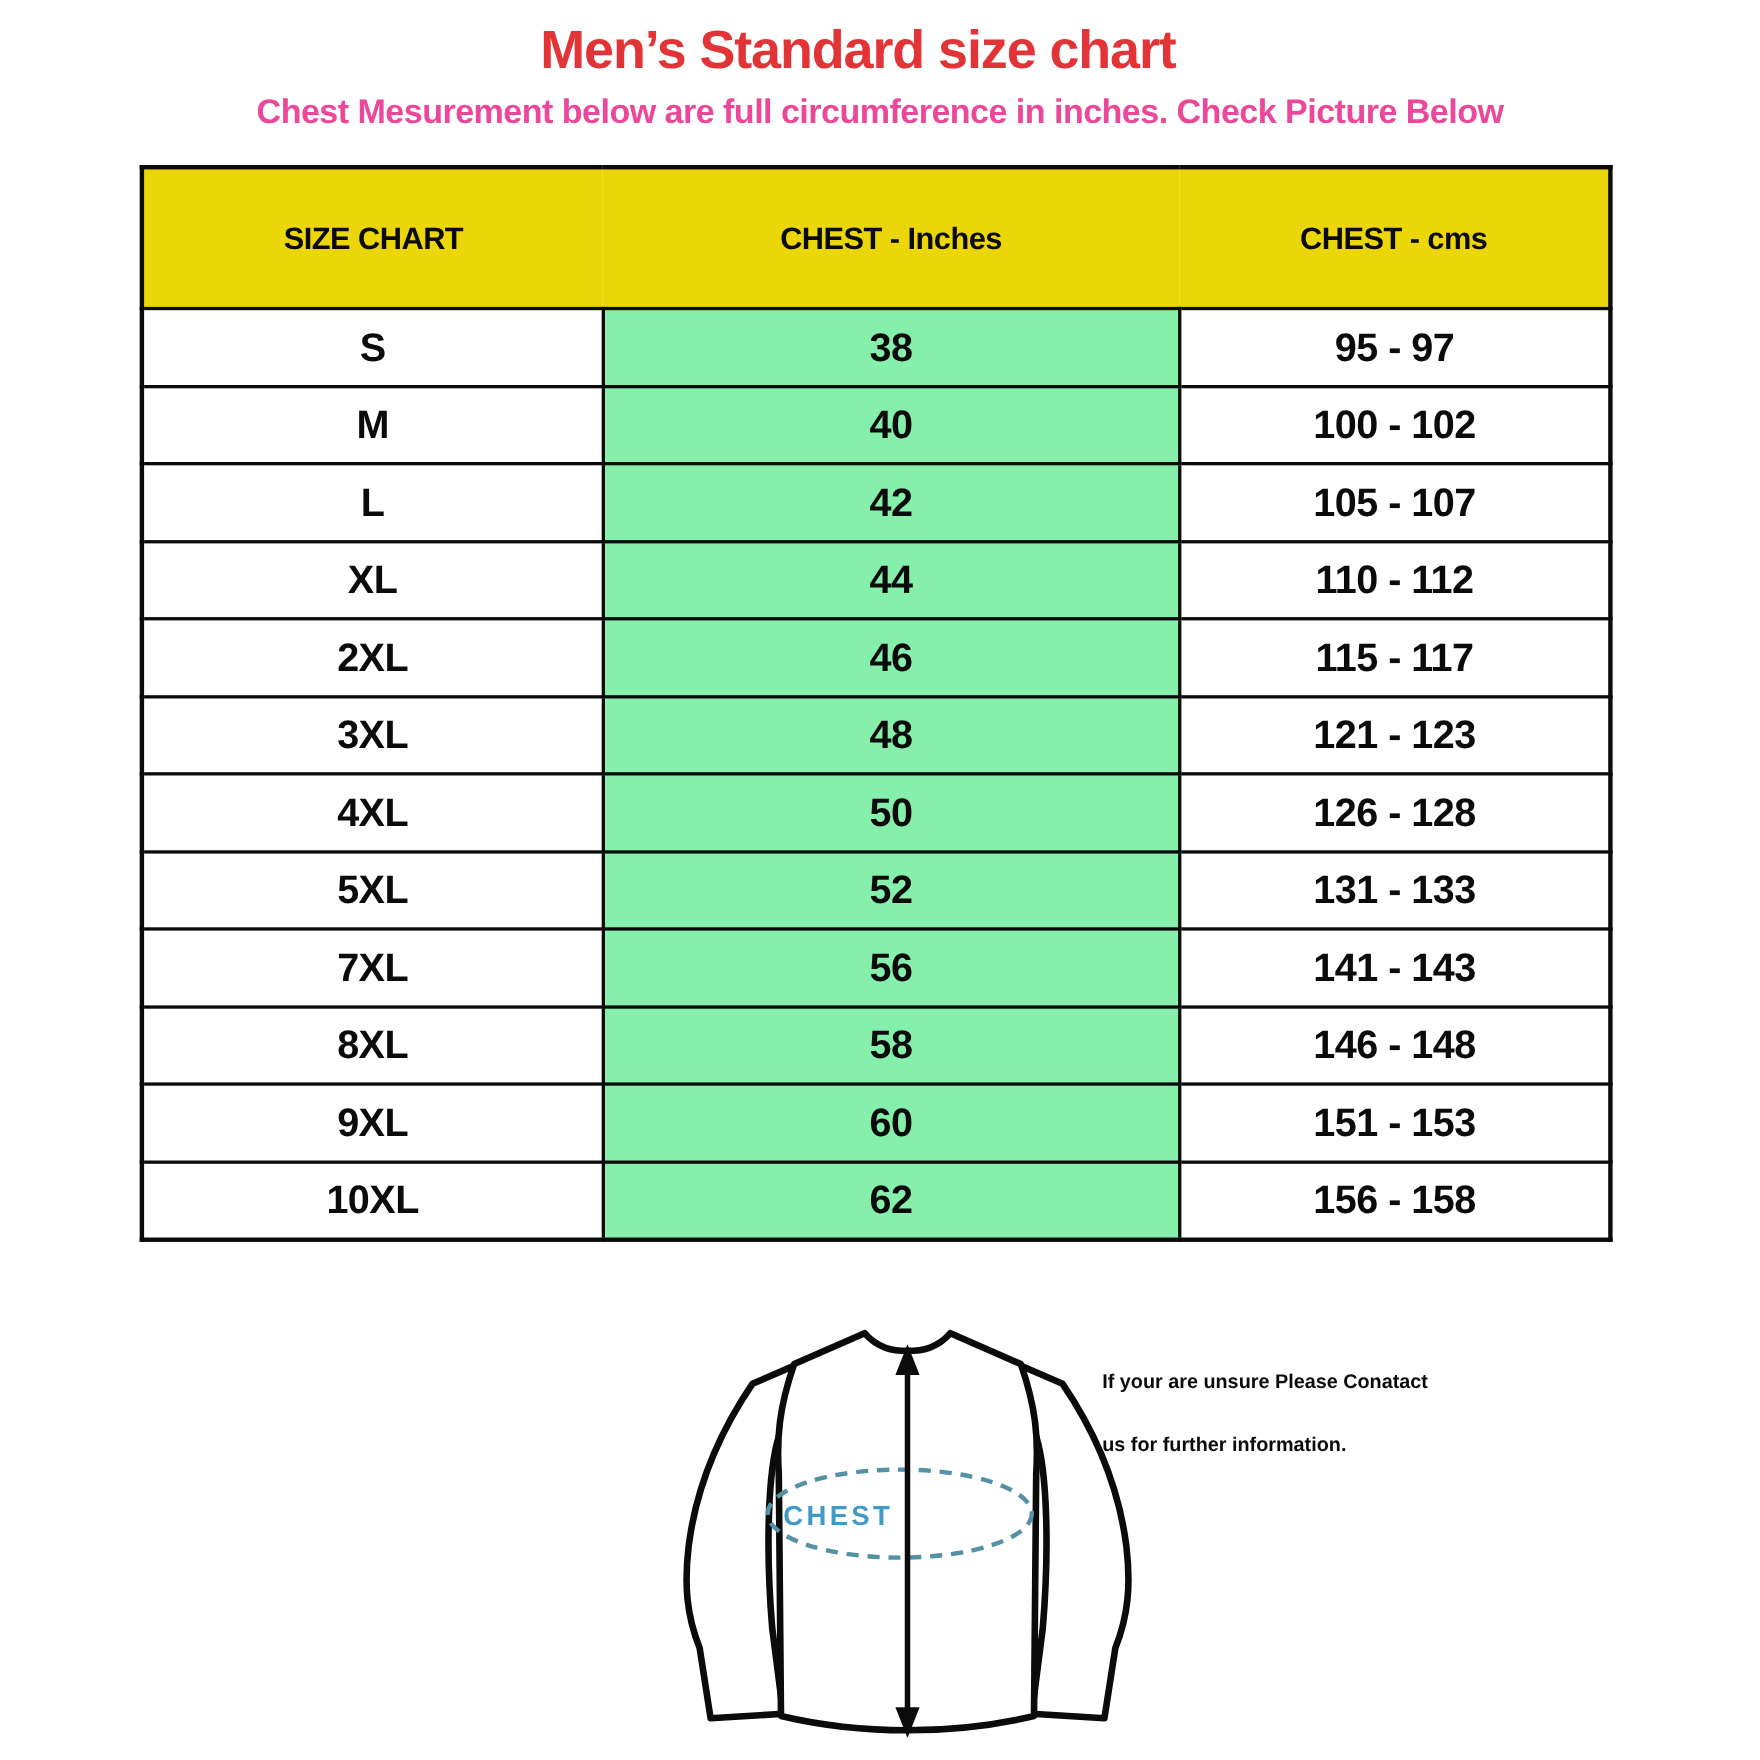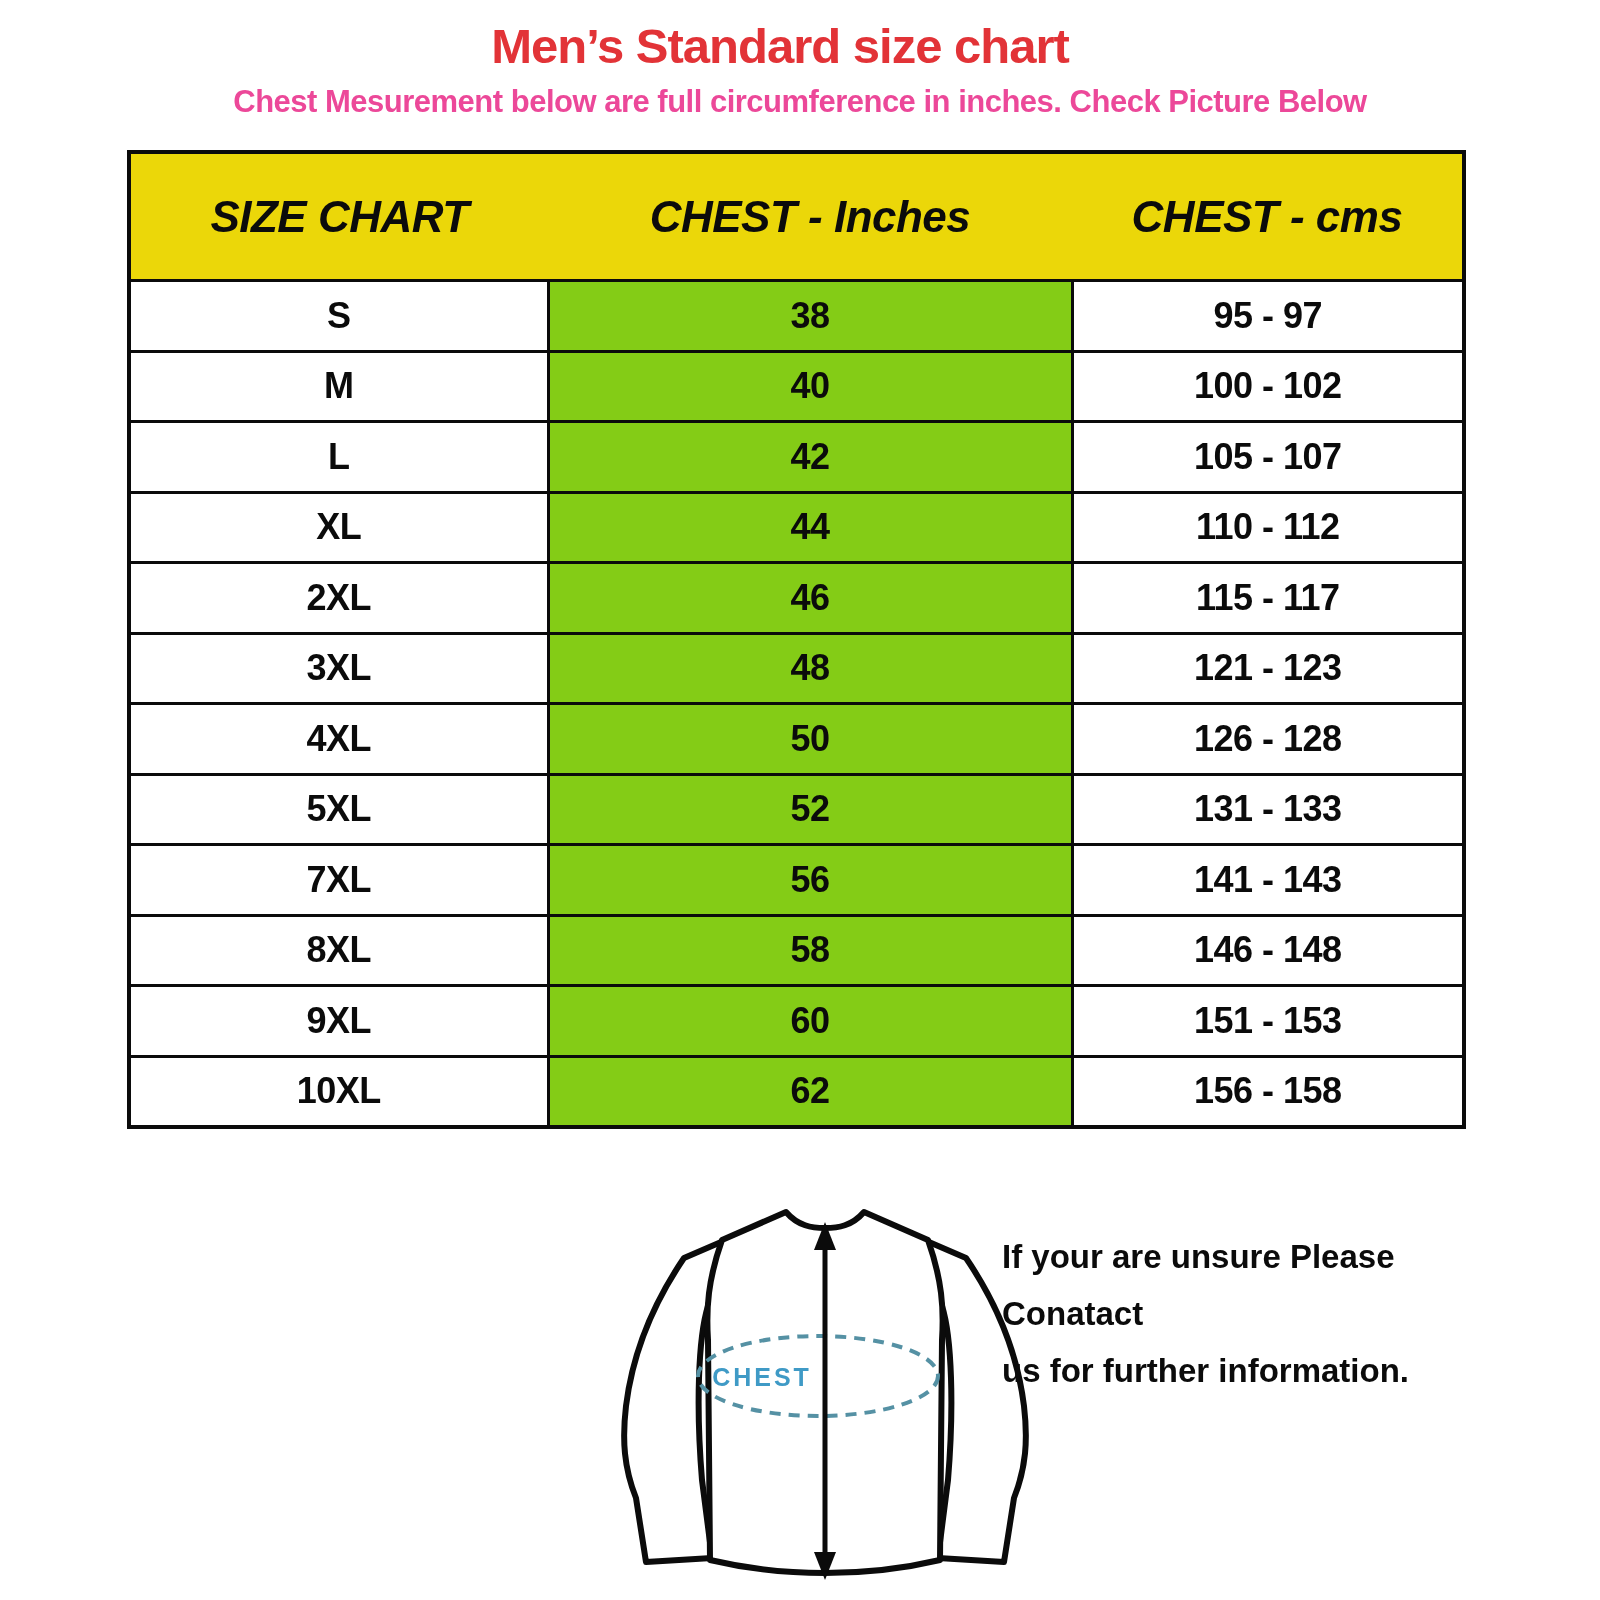--- a/index.html
+++ b/index.html
@@ -28,45 +28,44 @@
   table.size-table{
     position:absolute;left:127px;top:150px;
     width:1335px;
     border-collapse:collapse;
     table-layout:fixed;
     border:4px solid #0B0B0B;
   }
   table.size-table th{
     background:#EBD709;
     height:123px;
-    font-size:44px;font-weight:bold;color:#0B0B0B;
+    font-size:28px;font-weight:bold;color:#0B0B0B;
     text-align:center;vertical-align:middle;
     border:none;
     letter-spacing:-0.5px;
-    font-style:italic;
   }
   table.size-table td{
     height:65.5px;
     font-size:36px;font-weight:bold;color:#0B0B0B;
     text-align:center;vertical-align:middle;
     background:#ffffff;
     border:3px solid #0B0B0B;
     letter-spacing:-0.5px;
   }
   table.size-table td.gray{
-    background:#84cc16;
+    background:#86efac;
   }
   .figure{
     position:absolute;left:590px;top:1188px;
     width:470px;height:410px;text-align:center;
   }
   .note{
     position:absolute;left:1002px;top:1228px;
     width:440px;
-    font-size:33px;font-weight:bold;color:#0B0B0B;
+    font-size:18px;font-weight:bold;color:#0B0B0B;
     line-height:57px;
   }
 </style>
 </head>
 <body>
 
 <div class="page">
 
   <div class="title">Men’s Standard size chart</div>
 

